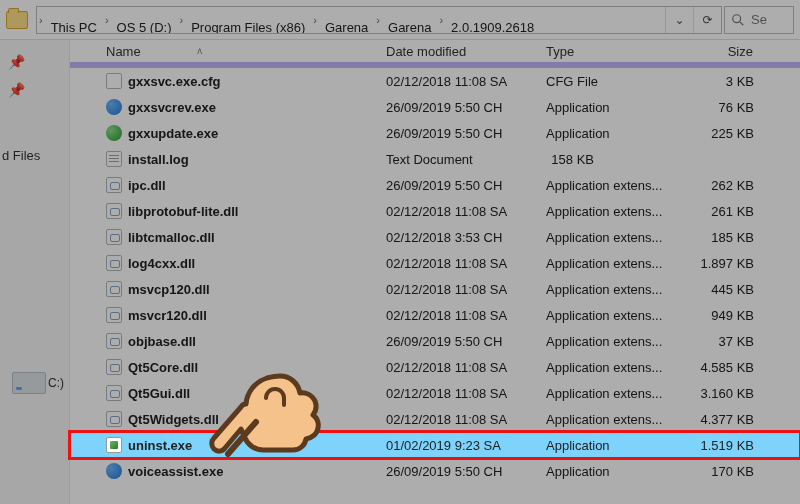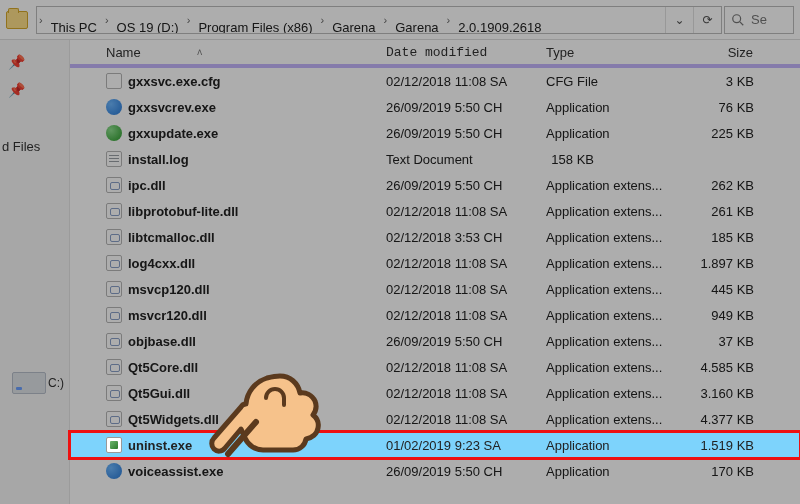--- a/index.html
+++ b/index.html
@@ -48,27 +48,27 @@
     border: 1px solid #b7beca; border-radius: 2px;
   }
   .drive-icon::after {
     content: ""; position: absolute; left: 3px; bottom: 3px; width: 6px; height: 3px; background: #6b9fff; border-radius: 1px;
   }
   .drive-caption { position: absolute; left: 48px; font-size: 12px; color: #333; }
 
   .pane { position: absolute; left: 70px; right: 0; top: 40px; bottom: 0; background: #fff; }
 
   .colhead {
-    height: 28px; border-bottom: 4px solid #c4b5fd;
+    height: 28px; border-bottom: 6px solid #c4b5fd;
     display: flex; align-items: center; font-size: 13px; color: #333;
     padding-left: 30px;
   }
   .col { border-right: 1px solid transparent; height: 100%; display: flex; align-items: center; padding: 0 6px; }
   .col.name { width: 280px; }
-  .col.date { width: 160px; font-family: Liberation Mono, monospace; }
+  .col.date { width: 160px; }
   .col.type { width: 140px; }
   .col.size { width: 80px; text-align: right; justify-content: flex-end; }
   .sort-arrow { margin-left: 56px; font-size: 10px; color: #777; }
 
   .filelist { position: relative; }
   .row {
     height: 26px; display: flex; align-items: center; padding-left: 30px;
     font-size: 13px; color: #222;
   }
   .row .cell { padding: 0 6px; overflow: hidden; white-space: nowrap; text-overflow: ellipsis; }
@@ -101,21 +101,21 @@
 </style>
 </head>
 <body>
 
 <div class="toolbar">
   <span class="folder-icon"></span>
   <div class="addrbar">
     <span class="crumb-sep">›</span>
     <span class="crumb">This PC</span>
     <span class="crumb-sep">›</span>
-    <span class="crumb">OS 19 (D:)</span>
+    <span class="crumb">OS 5 (D:)</span>
     <span class="crumb-sep">›</span>
     <span class="crumb">Program Files (x86)</span>
     <span class="crumb-sep">›</span>
     <span class="crumb">Garena</span>
     <span class="crumb-sep">›</span>
     <span class="crumb">Garena</span>
     <span class="crumb-sep">›</span>
     <span class="crumb">2.0.1909.2618</span>
     <div style="flex:1"></div>
     <div class="addr-actions">
@@ -128,21 +128,21 @@
       <circle cx="6.5" cy="6.5" r="4.5" fill="none" stroke="#777" stroke-width="1.4"></circle>
       <line x1="10.2" y1="10.2" x2="14" y2="14" stroke="#777" stroke-width="1.4"></line>
     </svg>
     <span>Se</span>
   </div>
 </div>
 
 <div class="left-rail">
   <span class="pin" style="top:14px">📌</span>
   <span class="pin" style="top:42px">📌</span>
-  <span class="left-label" style="top:99px">d Files</span>
+  <span class="left-label" style="top:108px">d Files</span>
   <span class="drive-icon" style="top:332px"></span>
   <span class="drive-caption" style="top:336px">C:)</span>
 </div>
 
 <div class="pane">
   <div class="colhead">
     <div class="col name">
       <span>Name</span>
       <span class="sort-arrow">˄</span>
     </div>

